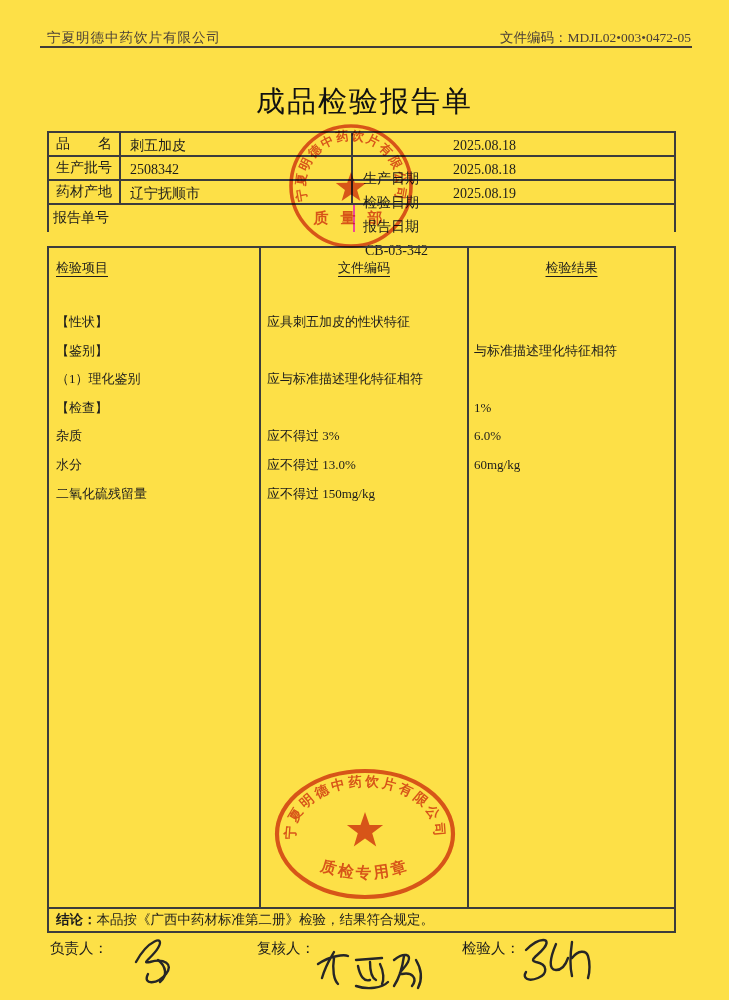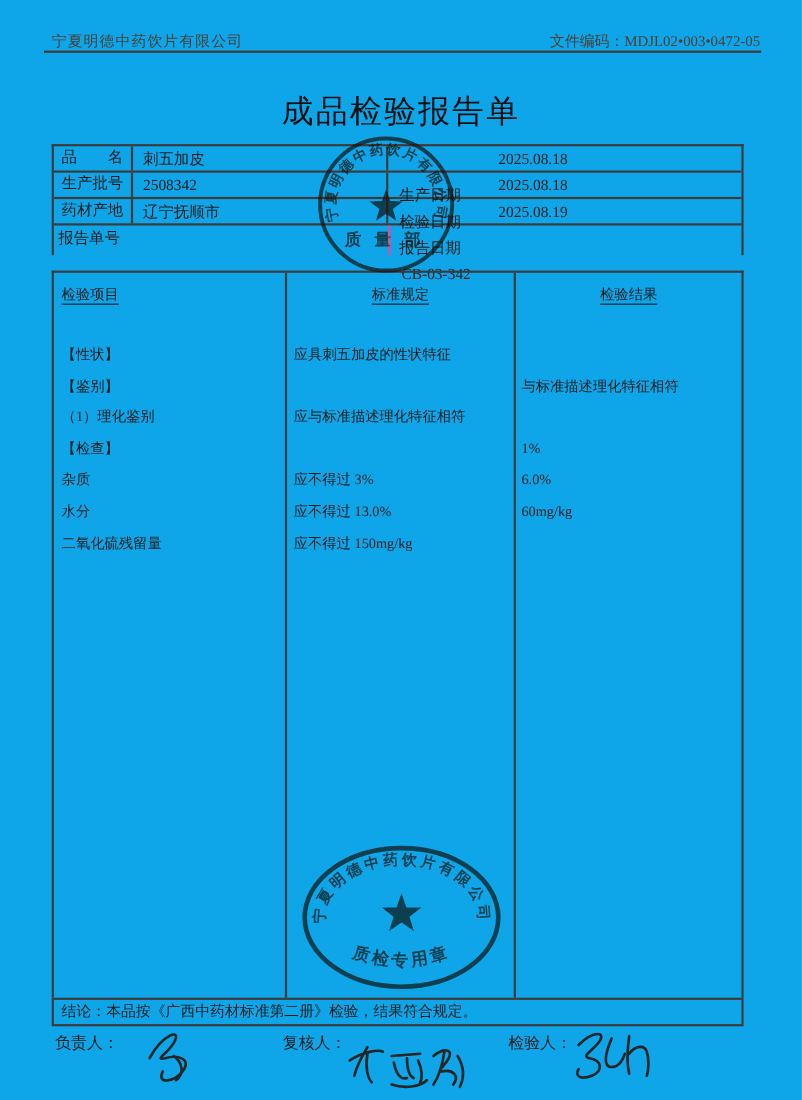--- a/index.html
+++ b/index.html
@@ -1,18 +1,18 @@
 <!DOCTYPE html>
 <html><head>
 <meta charset="utf-8">
 <style>
   * { margin:0; padding:0; box-sizing:border-box; }
   html,body { background:#ffffff; }
   .page {
-    position:relative; width:729px; height:1000px; background:#0ea5e9;
+    position:relative; width:729px; height:1000px; background:#fde047;
     font-family:"Liberation Serif","DejaVu Serif",serif; color:#1c1c1c;
     overflow:hidden;
   }
   .abs { position:absolute; }
 
   
   .hdr-company { left:47px; top:29px; font-size:13.5px; color:#4b4038; letter-spacing:1px; }
   .hdr-code    { right:38px; top:29px; font-size:13.5px; color:#4b4038; }
   .hdr-rule    { left:40px; top:46px; width:652px; height:2px; background:#413c38; }
 
@@ -44,21 +44,21 @@
   .mh3 { left:420px; width:205px; text-align:center; }
   .mcol { position:absolute; top:60px; }
   .mcol > div { height:28.6px; line-height:28.6px; white-space:nowrap; }
   .col1 { left:7px;   width:200px; }
   .col2 { left:218px; width:198px; }
   .col3 { left:425px; width:198px; }
 
   
   .conclusion { left:47px; top:907px; width:629px; height:26px; border:2px solid #3c3c3c;
                 font-size:13.5px; line-height:21px; padding-left:7px; white-space:nowrap; }
-  .conclusion .clabel { font-weight:normal; }
+  .conclusion .clabel { font-weight:bold; }
 
   
   .signer { top:939px; font-size:14.5px; }
   .s1 { left:50px; } .s2 { left:257px; } .s3 { left:462px; }
 
   
   .stamp { mix-blend-mode:multiply; opacity:0.87; pointer-events:none; }
   .stamp-top    { left:284px; top:119px; }
   .stamp-bottom { left:272px; top:767px; }
   .stamp text { font-family:"Liberation Serif","DejaVu Serif",serif; font-weight:bold; }
@@ -108,21 +108,21 @@
         <span class="lbl2">CB-03-342</span>
       </div>
     </div>
   </div>
 
   <div class="abs main-table">
     <div class="vline vl1"></div>
     <div class="vline vl2"></div>
 
     <div class="mt-head mh1">检验项目</div>
-    <div class="mt-head mh2">标准规定</div>
+    <div class="mt-head mh2">文件编码</div>
     <div class="mt-head mh3">检验结果</div>
 
     <div class="mcol col1">
       <div>【性状】</div>
       <div>【鉴别】</div>
       <div>（1）理化鉴别</div>
       <div>【检查】</div>
       <div>杂质</div>
       <div>水分</div>
       <div>二氧化硫残留量</div>

